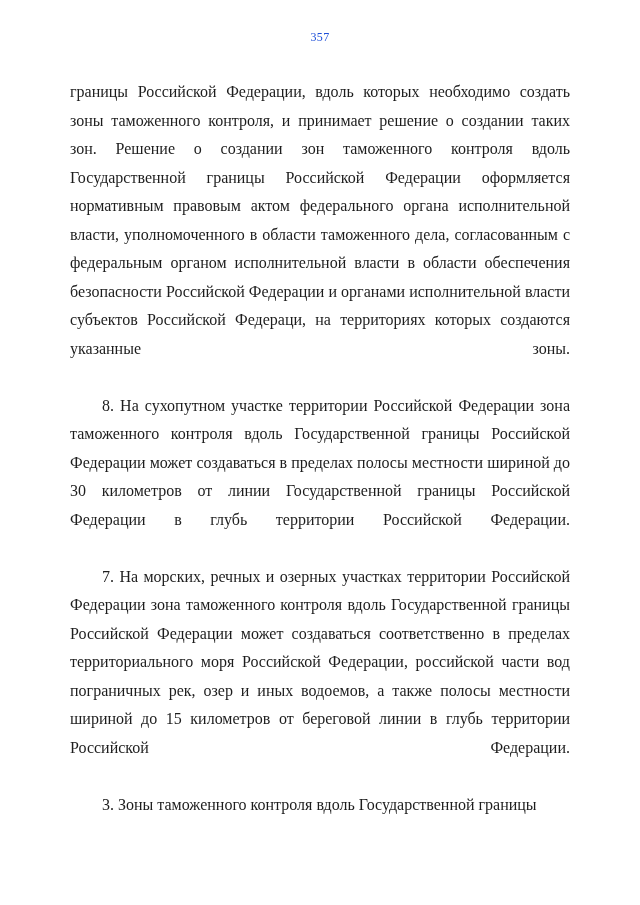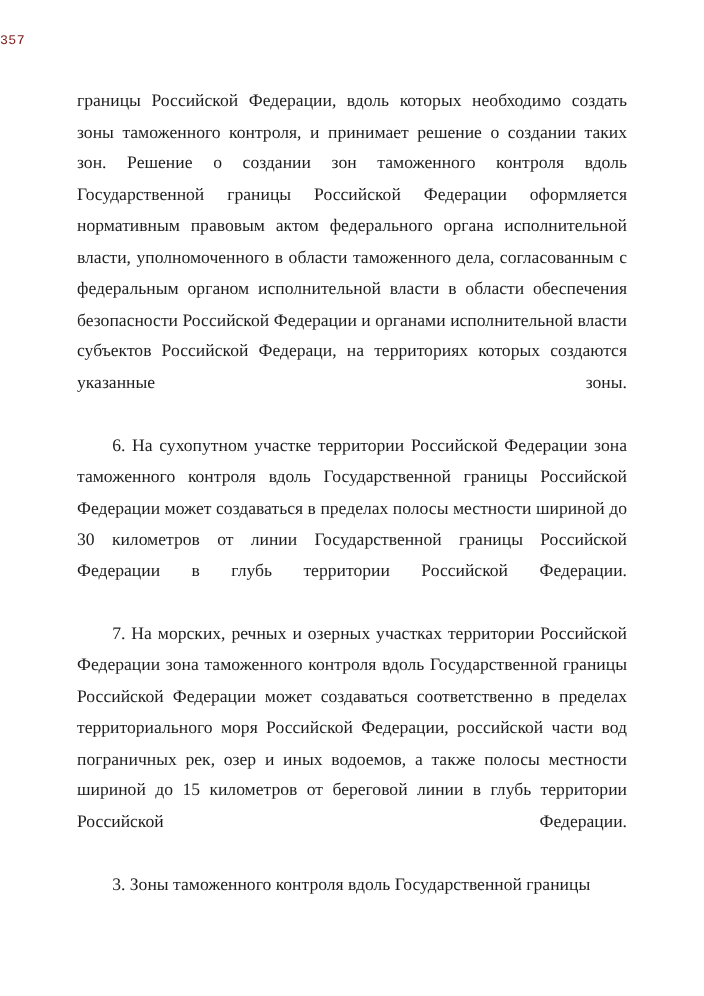--- a/index.html
+++ b/index.html
@@ -19,25 +19,24 @@
     width: 640px;
     height: 905px;
     position: relative;
     box-sizing: border-box;
   }
   .page-number {
     position: absolute;
     top: 30px;
     left: 0;
     width: 640px;
-    text-align: left;
+    text-align: center;
     font-size: 12px;
-    color: #7f1d1d;
+    color: #1d4ed8;
     letter-spacing: 0.4px;
-    font-family: Liberation Mono, monospace;
   }
   .body-text {
     position: absolute;
     top: 78px;
     left: 70px;
     width: 500px;
   }
   p.para {
     margin: 0 0 0 0;
     font-size: 16px;
@@ -65,18 +64,18 @@
 </style>
 </head>
 <body>
 
 <div class="page">
 
   <div class="page-number">357</div>
 
   <div class="body-text">
     <p class="para">границы Российской Федерации, вдоль которых необходимо создать зоны таможенного контроля, и принимает решение о создании таких зон. Решение о создании зон таможенного контроля вдоль Государственной границы Российской Федерации оформляется нормативным правовым актом федерального органа исполнительной власти, уполномоченного в области таможенного дела, согласованным с федеральным органом исполнительной власти в области обеспечения безопасности Российской Федерации и органами исполнительной власти субъектов Российской Федераци, на территориях которых создаются указанные зоны.</p>
-    <p class="para indent">6. На сухопутном участке территории Российской Федерации зона таможенного контроля вдоль Государственной границы Российской Федерации может создаваться в пределах полосы местности шириной до 30 километров от линии Государственной границы Российской Федерации в глубь территории Российской Федерации.</p>
+    <p class="para indent">8. На сухопутном участке территории Российской Федерации зона таможенного контроля вдоль Государственной границы Российской Федерации может создаваться в пределах полосы местности шириной до 30 километров от линии Государственной границы Российской Федерации в глубь территории Российской Федерации.</p>
     <p class="para indent">7. На морских, речных и озерных участках территории Российской Федерации зона таможенного контроля вдоль Государственной границы Российской Федерации может создаваться соответственно в пределах территориального моря Российской Федерации, российской части вод пограничных рек, озер и иных водоемов, а также полосы местности шириной до 15 километров от береговой линии в глубь территории Российской Федерации.</p>
     <p class="para indent nostretch">3. Зоны таможенного контроля вдоль Государственной границы</p>
   </div>
 
 </div>
 
 </body></html>

